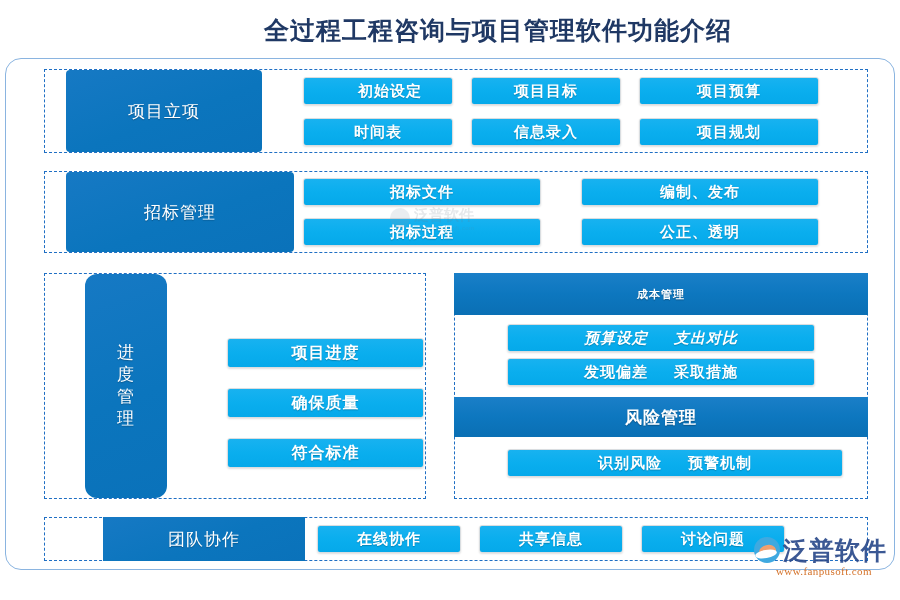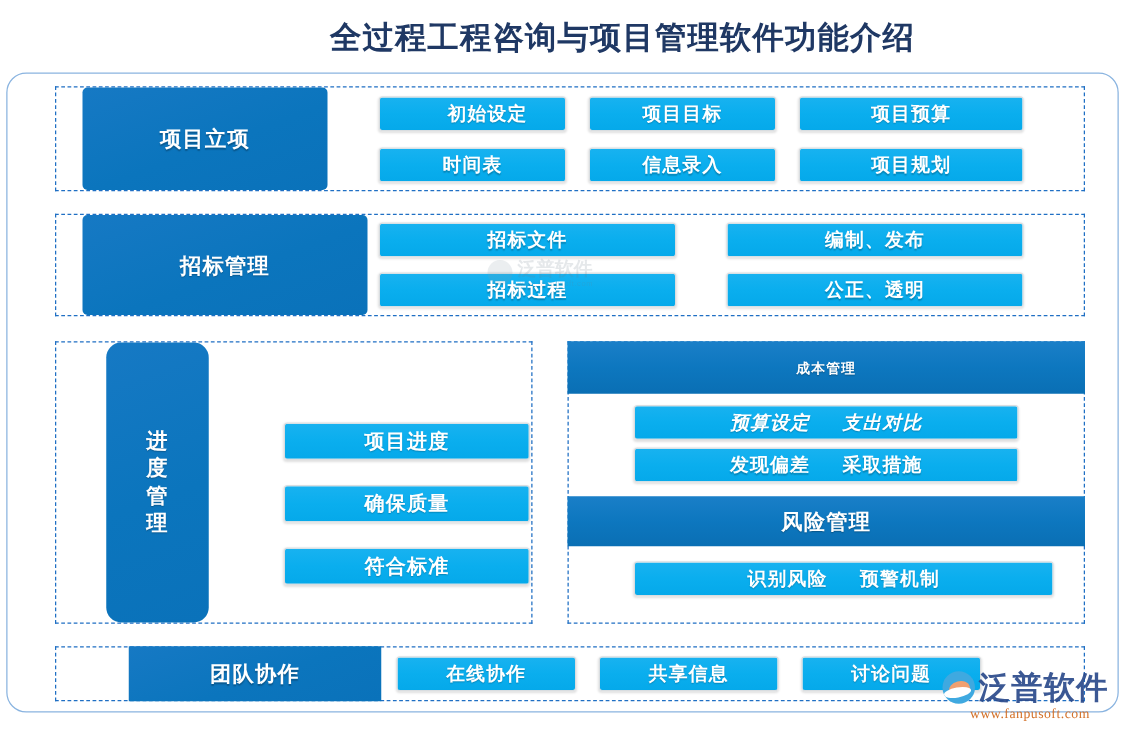--- a/index.html
+++ b/index.html
@@ -48,21 +48,21 @@
     position: absolute;
     border: 1.6px dashed #1f6fc4;
     background: transparent;
   }
 
   
   .cat-box {
     position: absolute;
     background: linear-gradient(160deg, #1679c4 0%, #0b75bd 55%, #0a72ba 100%);
     color: #ffffff;
-    font-weight: bold;
+    font-weight: normal;
     display: flex;
     align-items: center;
     justify-content: center;
     text-align: center;
     text-shadow: 0 1px 1px rgba(0,0,0,0.25);
     letter-spacing: 1px;
   }
   .cat-box.rounded-sm { border-radius: 4px; }
   .cat-box.rounded-lg { border-radius: 12px; }
 

